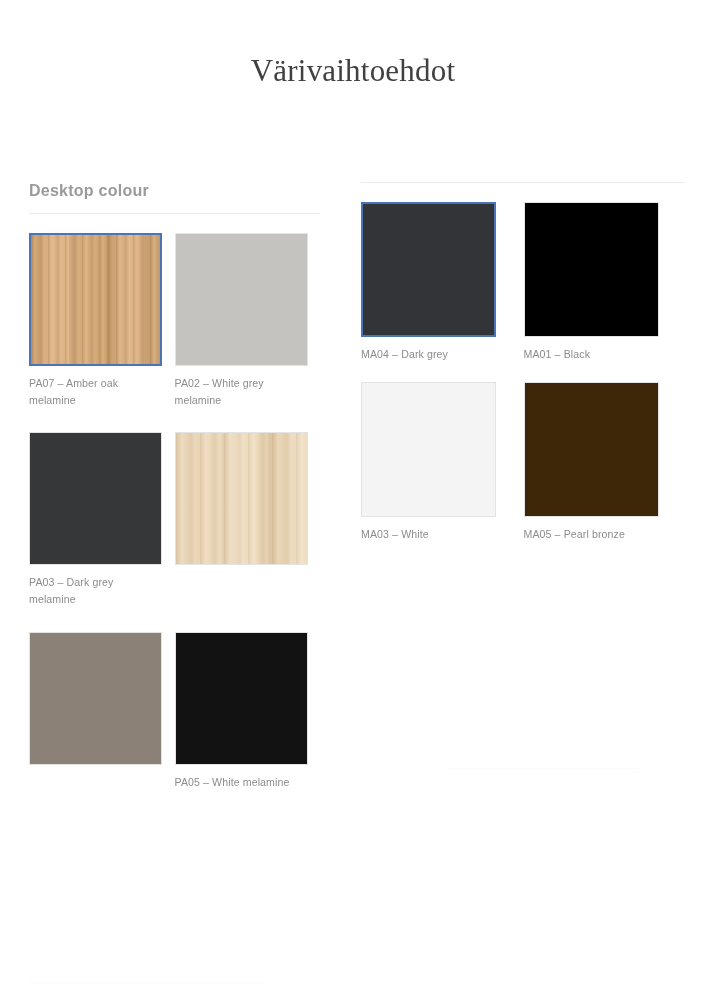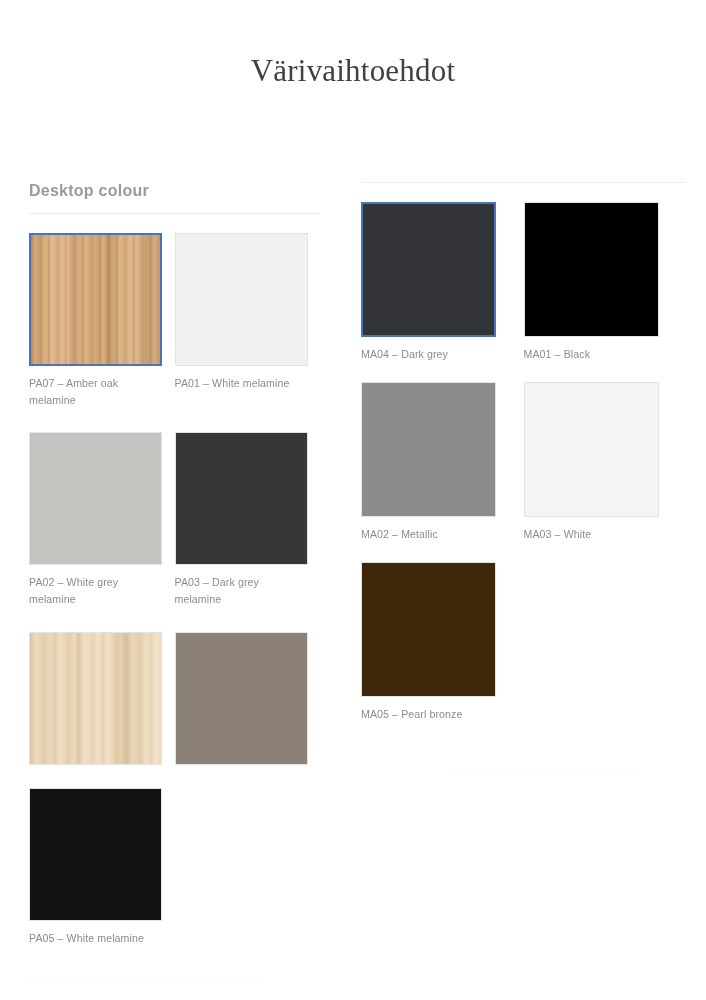--- a/index.html
+++ b/index.html
@@ -147,24 +147,20 @@
 
   <div class="column left">
     <div class="section-header">Desktop colour</div>
     <div class="section-rule"></div>
     <div class="swatch-grid" id="grid-desktop">
         <div class="swatch-cell">
           <div class="swatch-chip selected grain-amber" style="border-color: rgb(74, 115, 184);"></div>
           <div class="swatch-label">PA07 – Amber oak melamine</div>
         </div>
         <div class="swatch-cell">
-          <div class="swatch-chip" style="background: rgb(241, 241, 241);"></div>
-          <div class="swatch-label">PA01 – White melamine</div>
-        </div>
-        <div class="swatch-cell">
           <div class="swatch-chip" style="background: rgb(196, 195, 191);"></div>
           <div class="swatch-label">PA02 – White grey melamine</div>
         </div>
         <div class="swatch-cell">
           <div class="swatch-chip" style="background: rgb(54, 55, 56);"></div>
           <div class="swatch-label">PA03 – Dark grey melamine</div>
         </div>
         <div class="swatch-cell">
           <div class="swatch-chip grain-sandash"></div>
         </div>
@@ -183,24 +179,20 @@
     <div class="swatch-grid" id="grid-legs">
         <div class="swatch-cell">
           <div class="swatch-chip selected" style="background: rgb(50, 52, 56); border-color: rgb(74, 115, 184);"></div>
           <div class="swatch-label">MA04 – Dark grey</div>
         </div>
         <div class="swatch-cell">
           <div class="swatch-chip" style="background: rgb(0, 0, 0);"></div>
           <div class="swatch-label">MA01 – Black</div>
         </div>
         <div class="swatch-cell">
-          <div class="swatch-chip" style="background: rgb(140, 140, 140);"></div>
-          <div class="swatch-label">MA02 – Metallic</div>
-        </div>
-        <div class="swatch-cell">
           <div class="swatch-chip" style="background: rgb(244, 244, 244);"></div>
           <div class="swatch-label">MA03 – White</div>
         </div>
         <div class="swatch-cell">
           <div class="swatch-chip" style="background: rgb(62, 39, 9);"></div>
           <div class="swatch-label">MA05 – Pearl bronze</div>
         </div>
       </div>
   </div>
 

